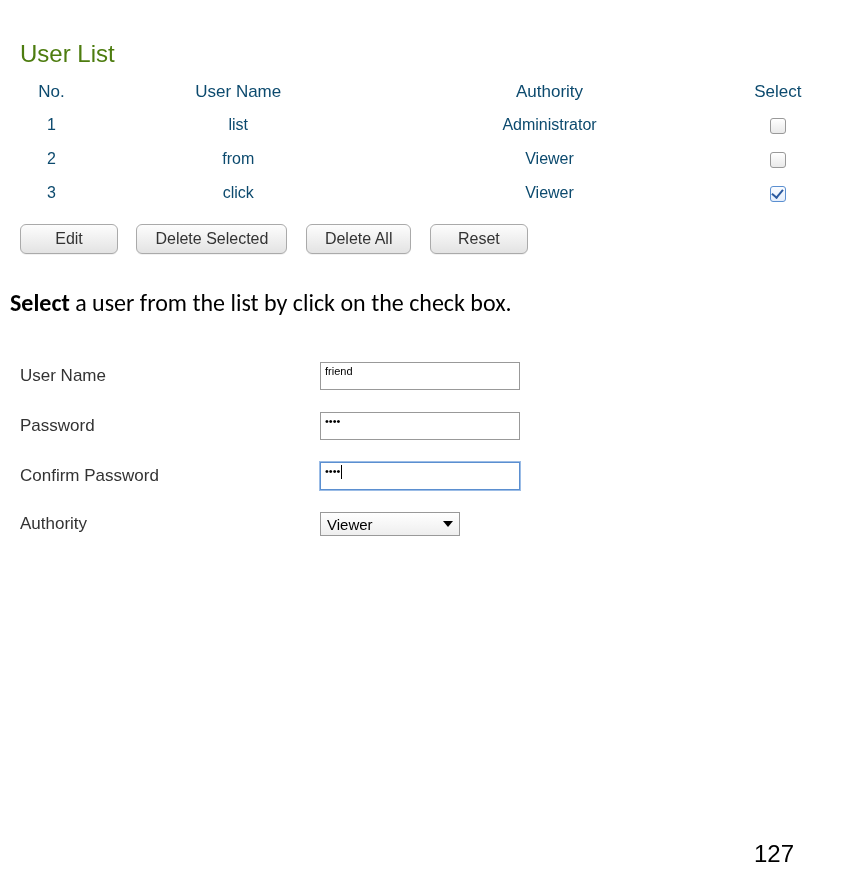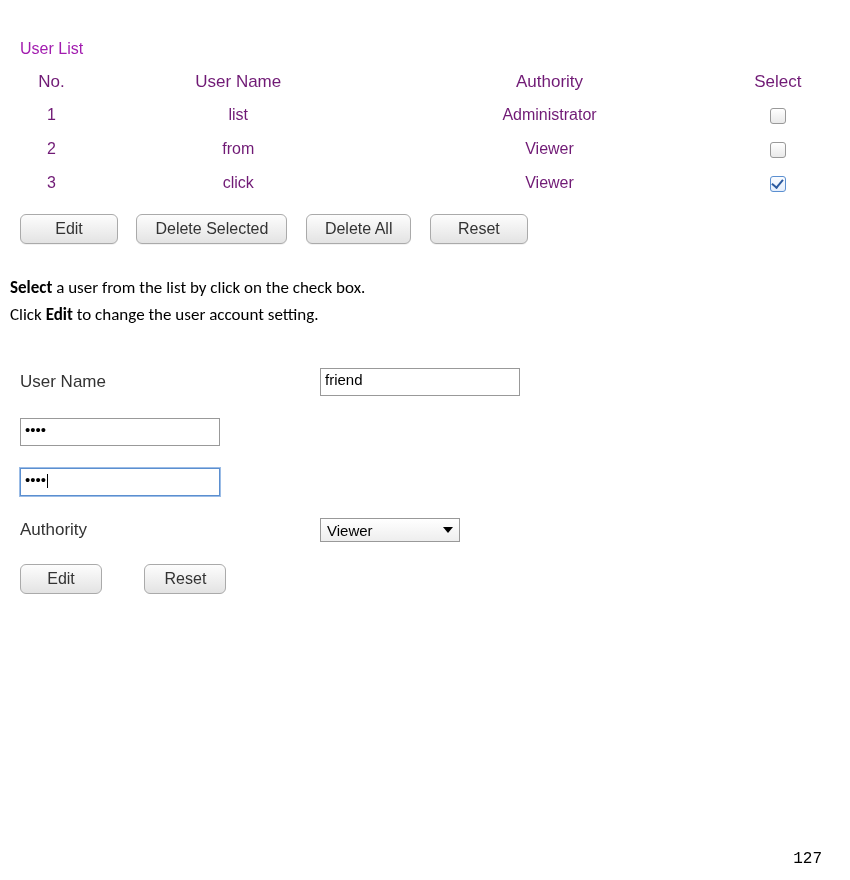--- a/index.html
+++ b/index.html
@@ -15,29 +15,29 @@
   .page {
     padding: 0 10px;
   }
   .section-title {
     font-family: "Segoe UI", Calibri, Arial, sans-serif;
     font-size: 34px;
     font-weight: 600;
     margin: 12px 0 30px 44px;
   }
   .panel-title {
-    font-size: 16px;
-    color: #a21caf;
+    font-size: 24px;
+    color: #4d7c0f;
     margin: 40px 0 8px 10px;
   }
   .user-table {
     width: 100%;
     border-collapse: collapse;
     font-size: 16px;
-    color: #701a75;
+    color: #0c4a6e;
   }
   .user-table th {
     font-weight: 400;
     text-align: center;
     padding: 6px 0;
     font-size: 17px;
   }
   .user-table td {
     text-align: center;
     padding: 8px 0;
@@ -83,41 +83,41 @@
     color: #333;
     background: linear-gradient(#fdfdfd,#e3e3e3);
     border: 1px solid #aaa;
     border-radius: 6px;
     margin-right: 14px;
     text-align: center;
     box-shadow: 0 1px 0 rgba(0,0,0,0.05);
   }
   .instructions {
     font-family: Calibri, Arial, sans-serif;
-    font-size: 17px;
+    font-size: 24px;
     margin: 30px 0 40px 0;
     line-height: 1.6;
   }
   .instructions strong { font-weight: 700; }
   .form-row {
     display: flex;
     align-items: center;
     margin: 0 0 22px 10px;
   }
   .form-label {
     width: 300px;
     font-size: 17px;
     color: #333;
   }
   .text-input {
     width: 190px;
     height: 22px;
     border: 1px solid #999;
     padding: 2px 4px;
-    font-size: 15px;
+    font-size: 11px;
     font-family: Arial, Helvetica, sans-serif;
     box-sizing: content-box;
   }
   .text-input.focused {
     border: 1px solid #5b8fd0;
     outline: 1px solid #9bbce6;
   }
   .select-wrap {
     display: inline-flex;
     align-items: center;
@@ -147,23 +147,23 @@
     color: #333;
     background: linear-gradient(#fdfdfd,#e3e3e3);
     border: 1px solid #aaa;
     border-radius: 6px;
     margin-right: 38px;
     text-align: center;
   }
   .page-number {
     position: absolute;
     bottom: 12px;
-    right: 28px;
-    font-family: Liberation Mono, monospace;
-    font-size: 16px;
+    right: 56px;
+    font-family: Liberation Sans, sans-serif;
+    font-size: 24px;
   }
   .cursor-bar {
     display:inline-block;
     width:1px;
     height:14px;
     background:#000;
     vertical-align:middle;
     margin-left:1px;
   }
 </style>
@@ -210,48 +210,43 @@
     <span class="btn">Edit</span>
     <span class="btn">Delete Selected</span>
     <span class="btn">Delete All</span>
     <span class="btn">Reset</span>
   </div>
 
   <div class="instructions">
     <div>
       <strong>Select</strong><span> a user from the list by click on the check box.</span>
     </div>
-    <div>
-      <span>Click </span><strong>Edit</strong><span> to change the user account setting.</span>
-    </div>
   </div>
 
   <div class="form-row">
     <div class="form-label">User Name</div>
     <div class="text-input">friend</div>
   </div>
 
   <div class="form-row">
+    <div class="form-label">Password</div>
     <div class="text-input">••••</div>
   </div>
 
   <div class="form-row">
+    <div class="form-label">Confirm Password</div>
     <div class="text-input focused">
       <span>••••</span><span class="cursor-bar"></span>
     </div>
   </div>
 
   <div class="form-row">
     <div class="form-label">Authority</div>
     <div class="select-wrap">
       <span>Viewer</span>
       <span class="select-caret"></span>
     </div>
   </div>
 
-  <div class="button-row2">
-    <span class="btn2">Edit</span>
-    <span class="btn2">Reset</span>
-  </div>
 
 </div>
 
 <div class="page-number">127</div>
 
 </body></html>

